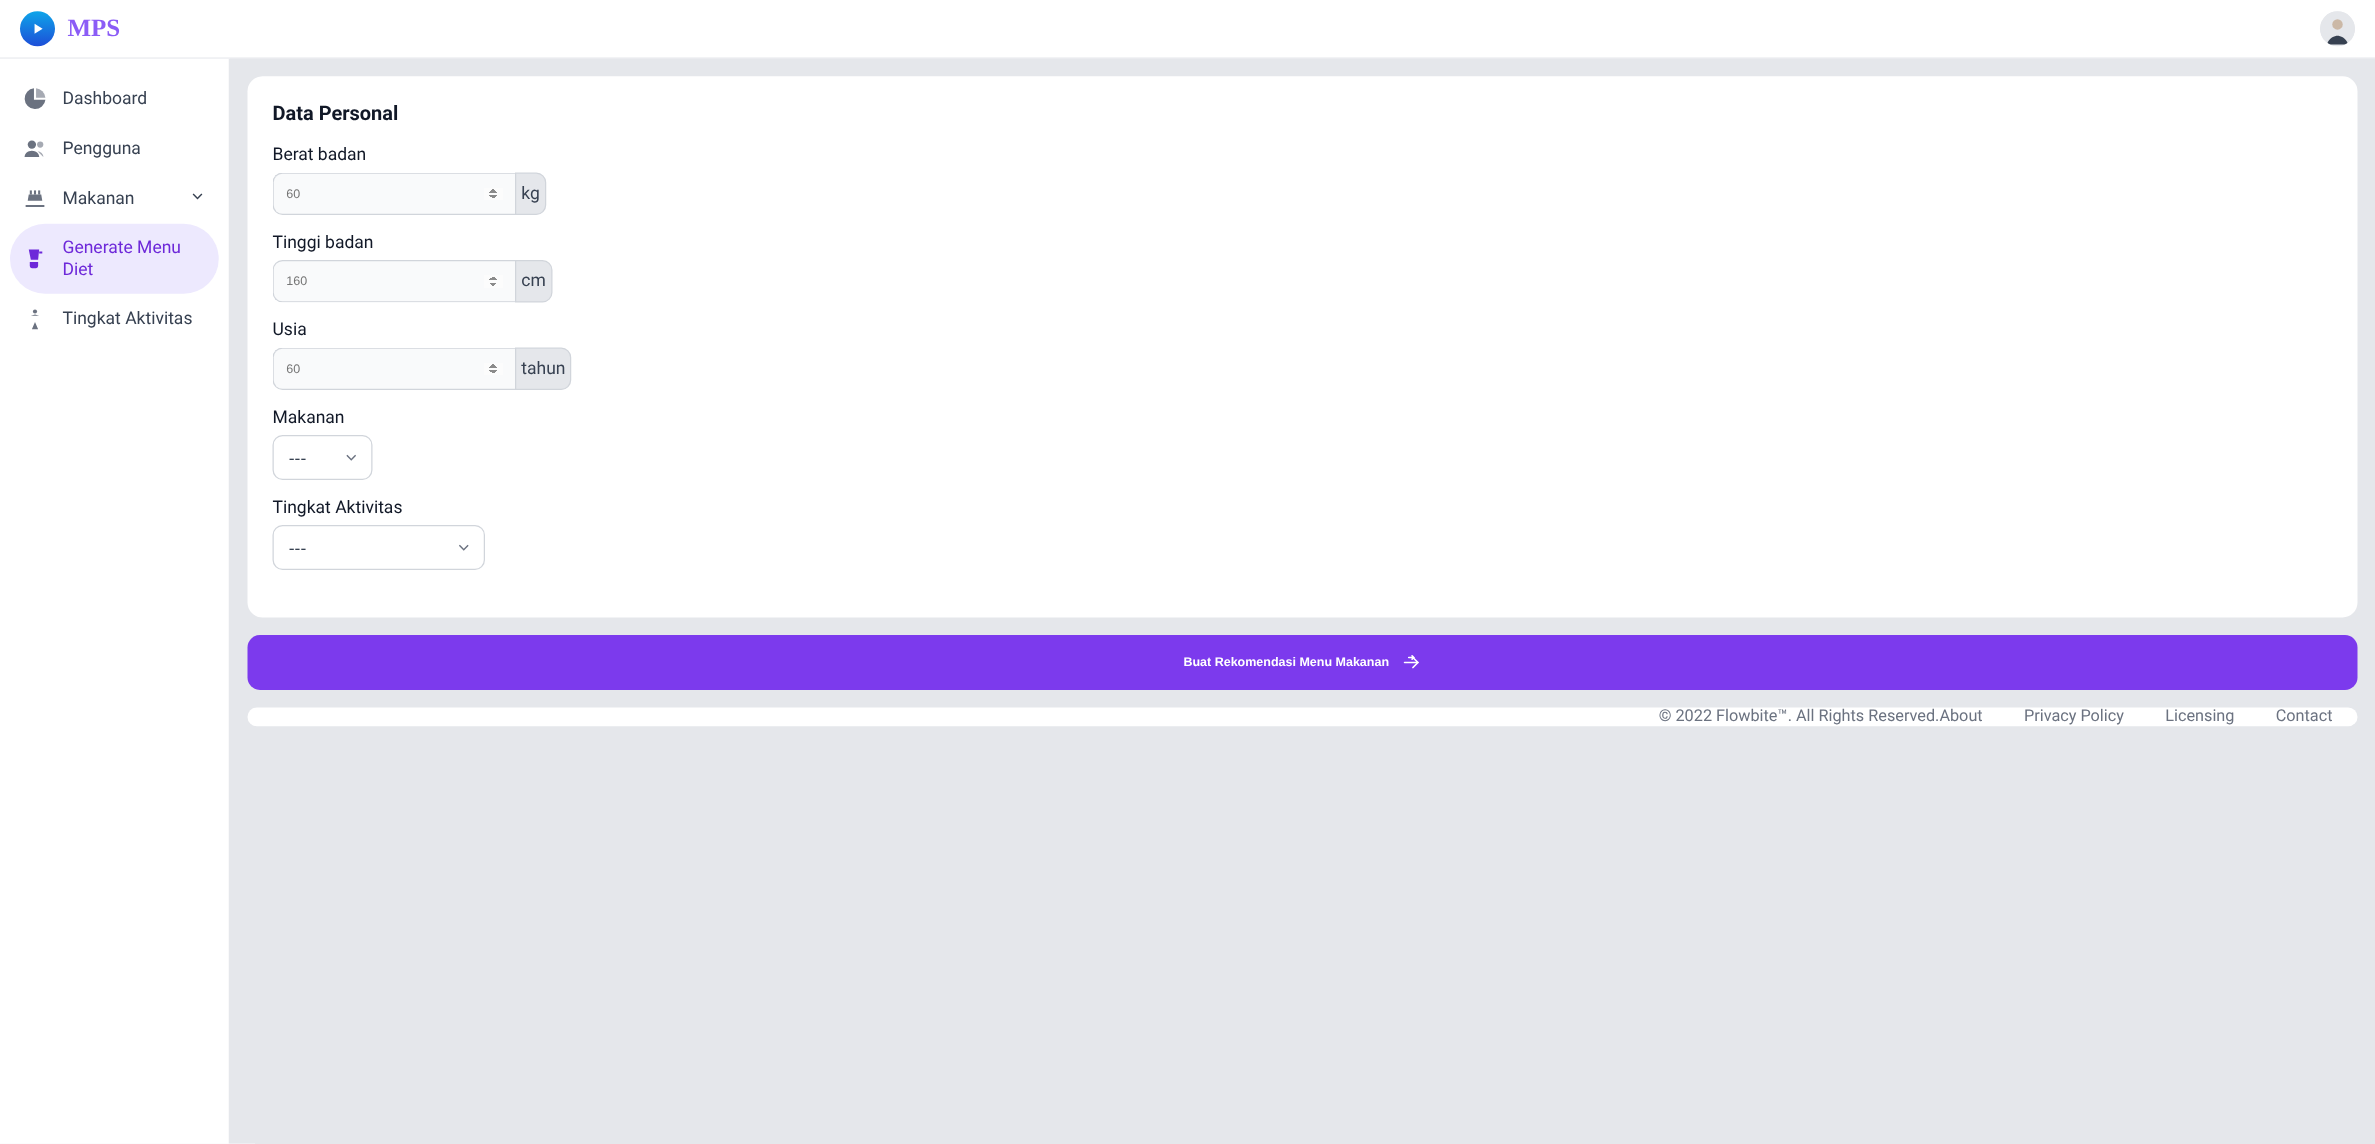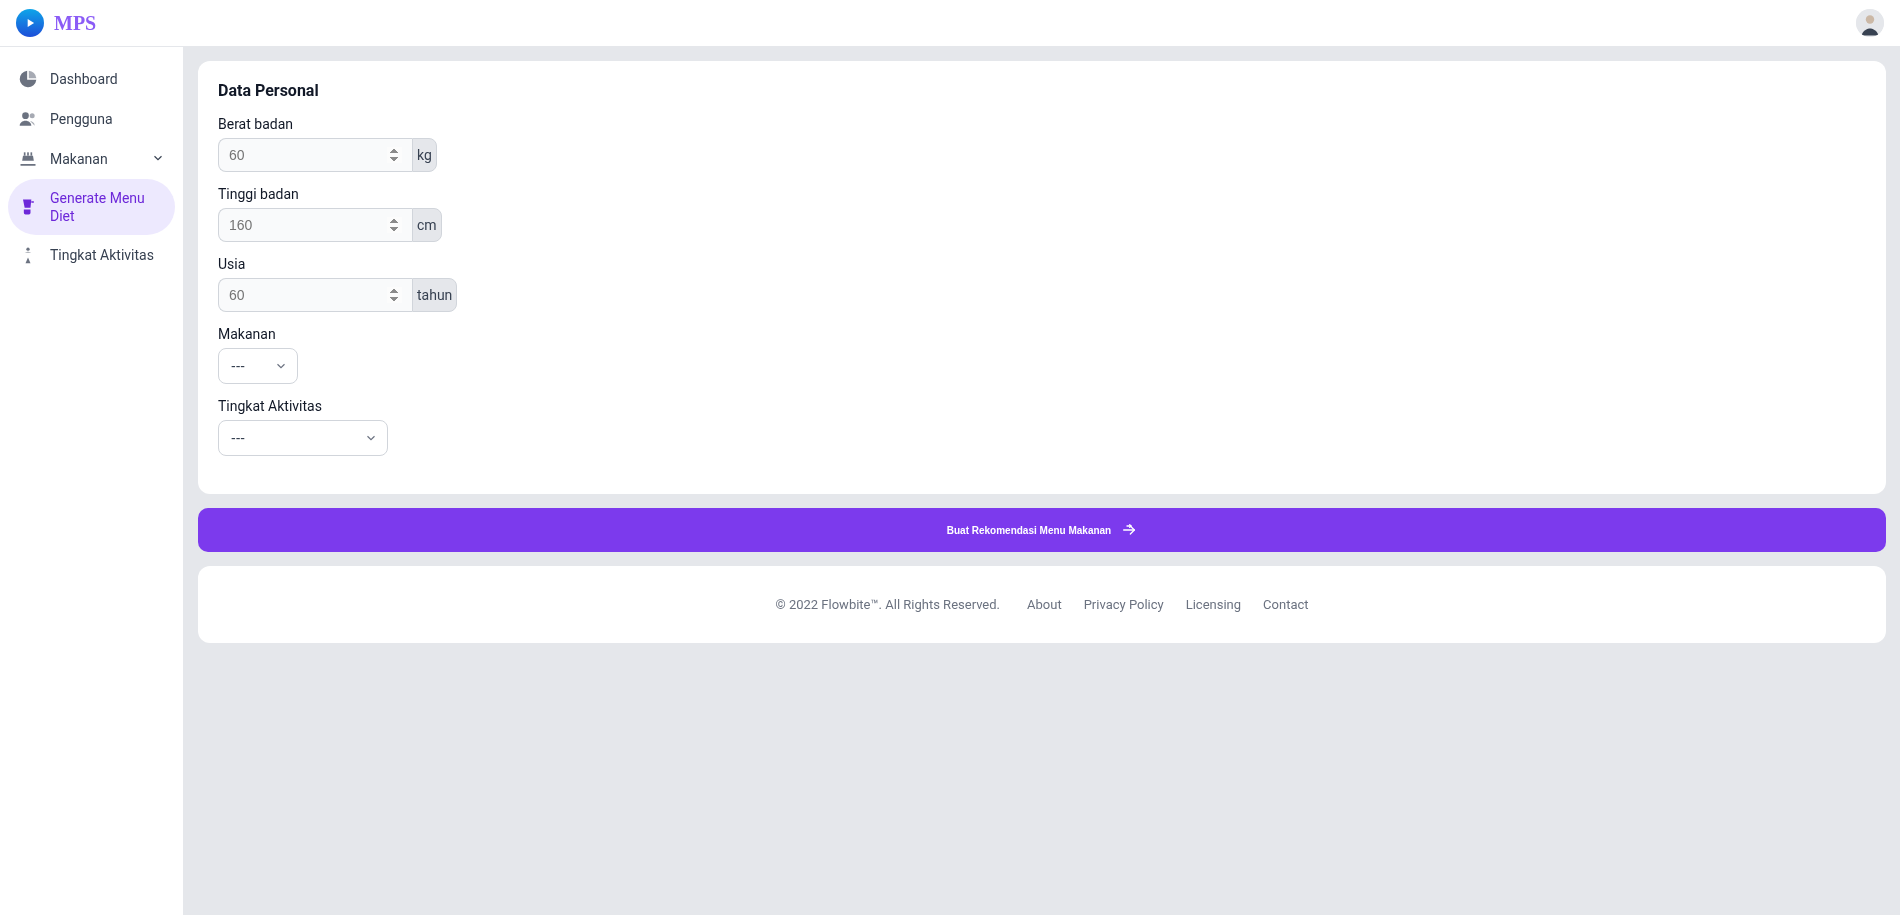--- a/index.html
+++ b/index.html
@@ -82,21 +82,21 @@
 
     .input-group { display: inline-flex; }
     .num-input {
       width: 194px;
       height: 34px;
       background: #f9fafb;
       border: 1px solid #d1d5db;
       border-right: none;
       border-radius: 8px 0 0 8px;
       padding: 0 10px;
-      font-size: 14px;
+      font-size: 10px;
       color: #be185d;
     }
     .num-input::-webkit-inner-spin-button,
     .num-input::-webkit-outer-spin-button { opacity: 1; }
     .unit {
       height: 34px;
       background: #e5e7eb;
       border: 1px solid #d1d5db;
       border-radius: 0 8px 8px 0;
       padding: 0 4px;
@@ -140,26 +140,26 @@
       display: flex; align-items: center; justify-content: center; gap: 10px;
       cursor: pointer;
     }
     .primary-btn svg { width: 16px; height: 16px; stroke: #fff; }
 
     
     .footer {
       background: #fff;
       border-radius: 12px;
       margin-top: 14px;
-      padding: 31px 20px;
-      display: flex; align-items: center; justify-content: center;
+      padding: 0 20px;
+      display: flex; align-items: center; justify-content: flex-end;
       color: #6b7280;
       font-size: 13px;
     }
-    .footer-links { display: flex; gap: 22px; margin-left: 27px; }
+    .footer-links { display: flex; gap: 33px; }
     .footer-links a { color: #6b7280; text-decoration: none; cursor: pointer; }
   </style>
 </head>
 <body>
 
 <div class="topbar">
   <div class="brand">
     <span class="brand-logo">
       <svg viewBox="0 0 24 24">
           <path d="M8 5v14l11-7z"></path>

